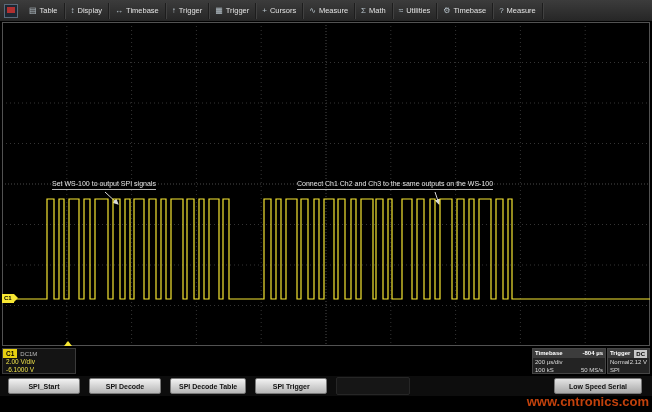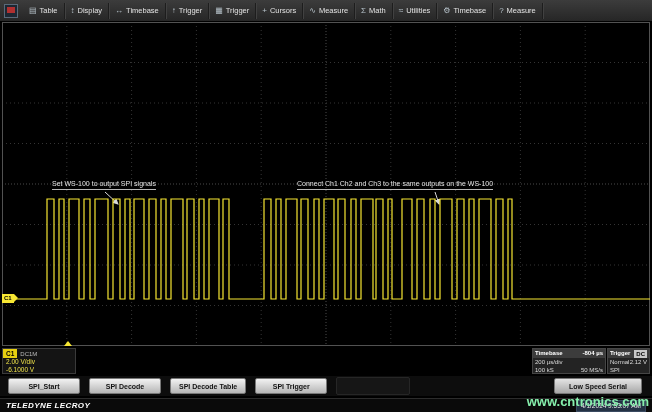--- a/index.html
+++ b/index.html
@@ -78,21 +78,21 @@
   .right-btn { margin-left:auto; margin-right:2px; min-width:88px; background:linear-gradient(#e4e4e4,#a8a8a8); }
 
   
   .footer {
     position:absolute; left:0; right:0; bottom:0; height:14px; background:#0a0a0a;
     border-top:1px solid #2c2c2c; display:flex; align-items:center; justify-content:space-between;
     padding:0 6px; box-sizing:border-box;
   }
   .brand { color:#fff; font-size:8px; font-weight:bold; font-style:italic; letter-spacing:0.4px; }
   .datetime { color:#e8e8e8; font-size:6.5px; background:#243244; border:1px solid #3a4a60; padding:0 4px; line-height:10px; }
-  .watermark { position:absolute; right:3px; bottom:3px; font-size:13px; font-weight:bold; color:#86efac; z-index:10; }
+  .watermark { position:absolute; right:3px; bottom:3px; font-size:13px; font-weight:bold; color:#c2410c; z-index:10; }
 </style>
 </head>
 <body>
 
 <div id="screen">
 
   <div class="menubar">
     <div class="app-icon"></div>
     <div id="menu-items" style="display:flex;align-items:center;">
         <div class="menu-item">
@@ -219,19 +219,15 @@
     <span id="btn-group" style="display:flex;gap:9px;">
         <button class="sbtn">SPI_Start</button>
         <button class="sbtn">SPI Decode</button>
         <button class="sbtn">SPI Decode Table</button>
         <button class="sbtn">SPI Trigger</button>
       </span>
     <span class="empty-slot"></span>
     <button class="sbtn right-btn">Low Speed Serial</button>
   </div>
 
-  <div class="footer">
-    <span class="brand">TELEDYNE LECROY</span>
-    <span class="datetime">4/1/2014 9:53:07 AM</span>
-  </div>
 
   <div class="watermark">www.cntronics.com</div>
 </div>
 
 </body></html>

